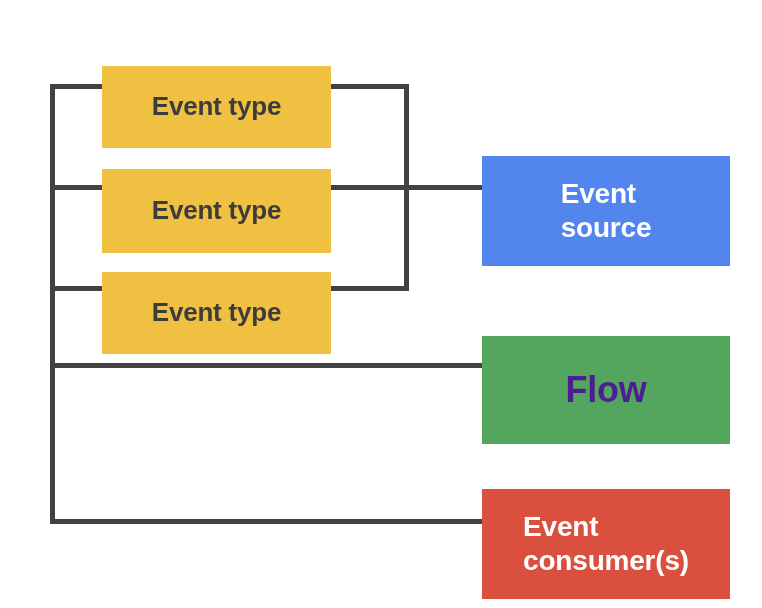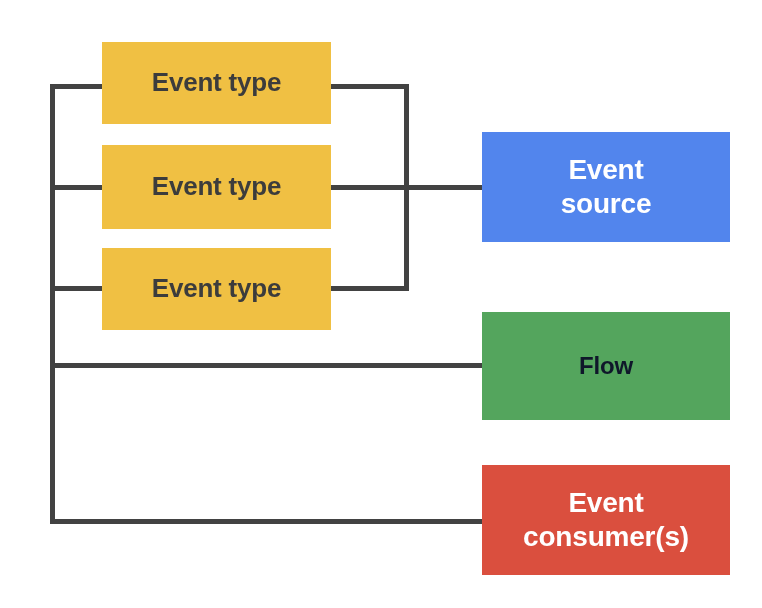--- a/index.html
+++ b/index.html
@@ -22,41 +22,42 @@
   }
   .connector {
     position: absolute;
     background: #424242;
   }
   .node-box {
     position: absolute;
     display: flex;
     align-items: center;
     justify-content: center;
-    text-align: center;
+    text-align: left;
     font-weight: bold;
     line-height: 1.22;
     letter-spacing: -0.2px;
     box-sizing: border-box;
     z-index: 2;
+    margin-top: 24px;
   }
   .node-event-type {
     background: #F0C043;
     color: #3C3C3C;
     font-size: 26px;
   }
   .node-event-source {
     background: #5285ED;
     color: #ffffff;
     font-size: 28px;
   }
   .node-flow {
     background: #54A55D;
-    color: #0f172a;
-    font-size: 24px;
+    color: #4c1d95;
+    font-size: 36px;
   }
   .node-event-consumer {
     background: #DA4F3E;
     color: #ffffff;
     font-size: 28px;
   }
   .node-label {
     white-space: pre-line;
     display: block;
   }

